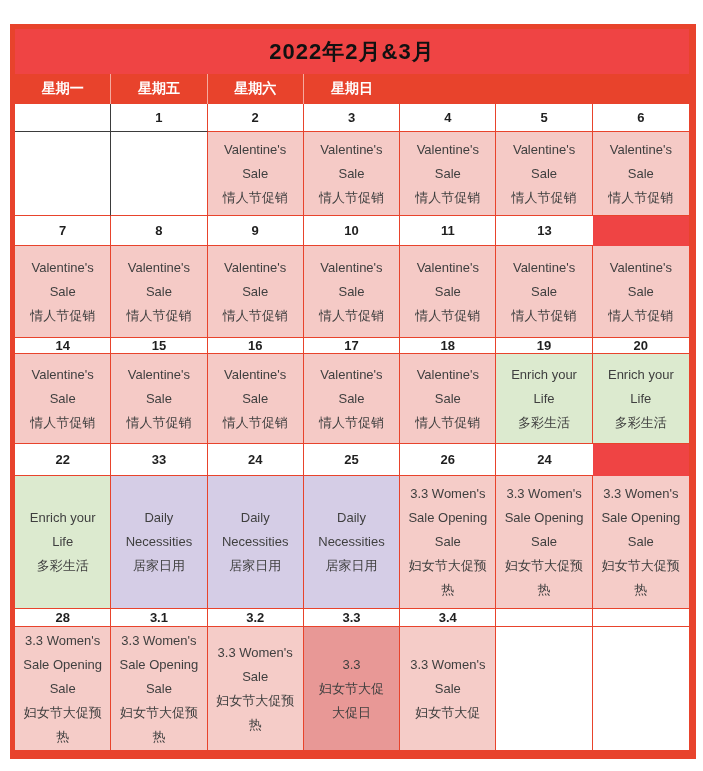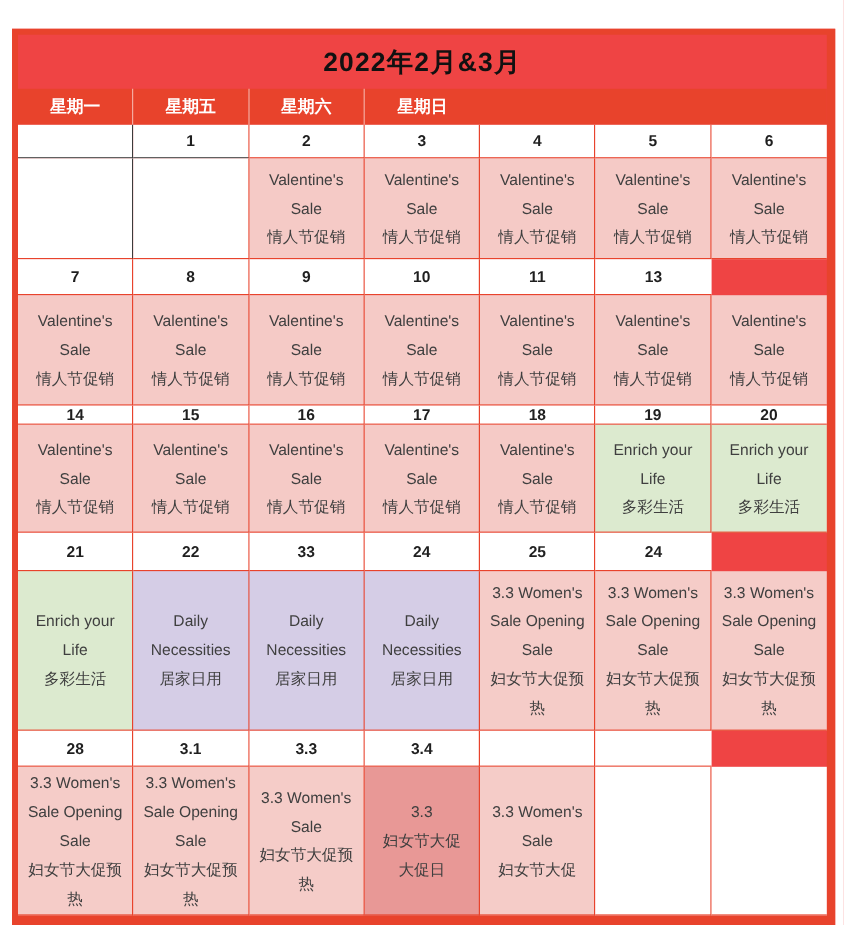--- a/index.html
+++ b/index.html
@@ -144,25 +144,25 @@
 情人节促销</div>
     <div class="cell event" style="background: rgb(220, 234, 207);">Enrich your
 Life
 多彩生活</div>
     <div class="cell event" style="background: rgb(220, 234, 207);">Enrich your
 Life
 多彩生活</div>
   </div>
 
   <div class="row" style="height:32px">
-    <div class="cell date">21</div>
     <div class="cell date">22</div>
     <div class="cell date">33</div>
     <div class="cell date">24</div>
     <div class="cell date">25</div>
+    <div class="cell date">26</div>
     <div class="cell date">24</div>
   </div>
   <div class="row" style="height:133px">
     <div class="cell event" style="background: rgb(220, 234, 207);">Enrich your
 Life
 多彩生活</div>
     <div class="cell event" style="background: rgb(213, 205, 230);">Daily
 Necessities
 居家日用</div>
     <div class="cell event" style="background: rgb(213, 205, 230);">Daily
@@ -181,23 +181,24 @@
 Sale
 妇女节大促预
 热</div>
     <div class="cell event" style="background: rgb(245, 204, 200);">3.3 Women's
 Sale Opening
 Sale
 妇女节大促预
 热</div>
   </div>
 
-  <div class="row" style="height:30px">
+  <div class="row" style="height:18px">
     <div class="cell date">28</div>
     <div class="cell date">3.1</div>
+    <div class="cell date">3.2</div>
     <div class="cell date">3.3</div>
     <div class="cell date">3.4</div>
     <div class="cell date"></div>
     <div class="cell date"></div>
   </div>
   <div class="row" style="height:124px">
     <div class="cell event" style="background: rgb(245, 204, 200);">3.3 Women's
 Sale Opening
 Sale
 妇女节大促预

